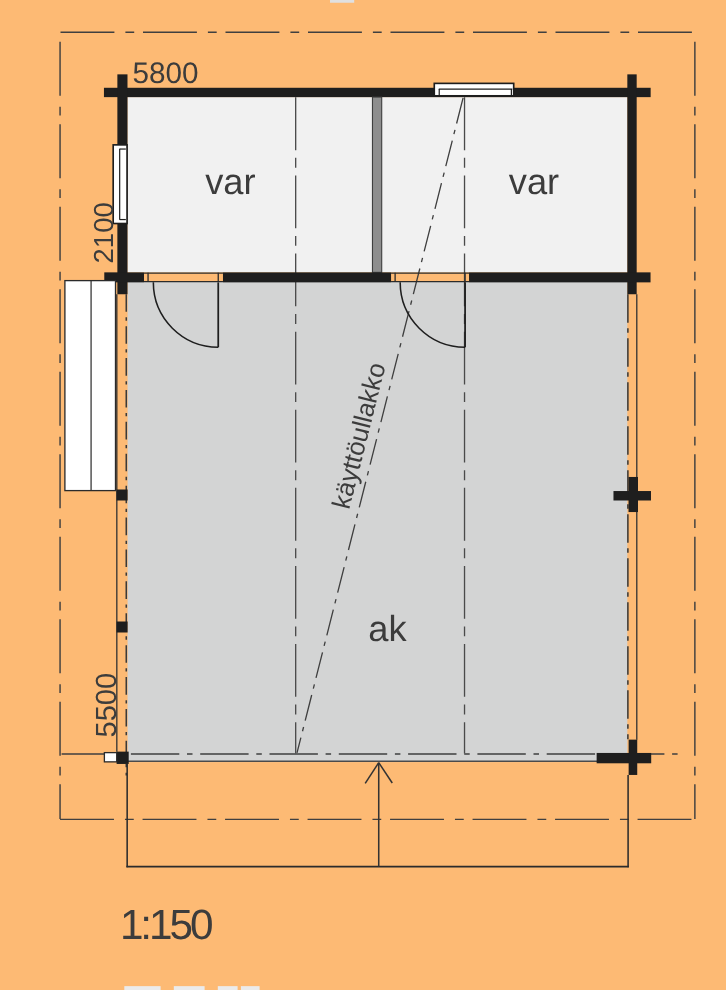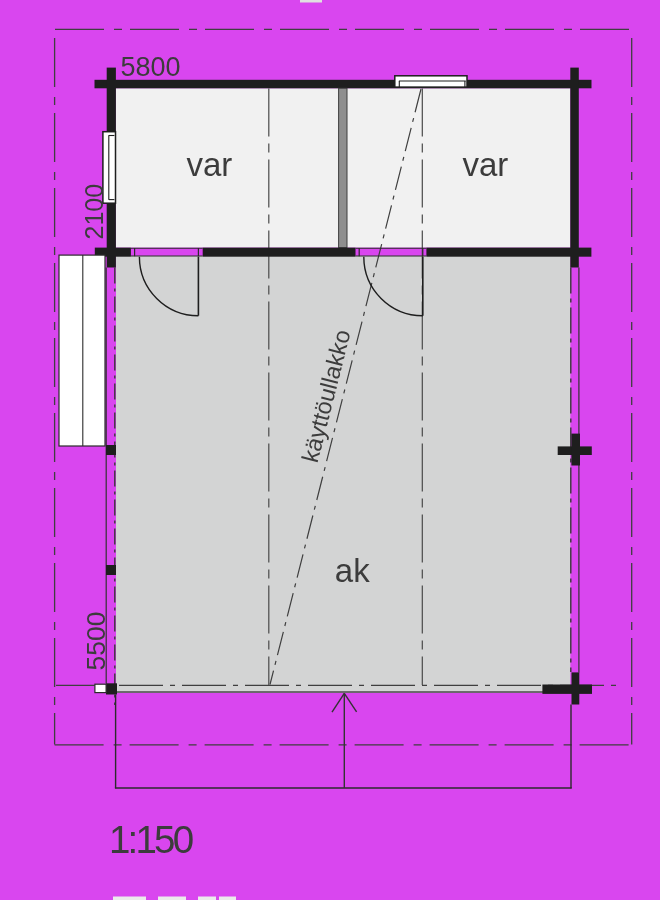--- a/index.html
+++ b/index.html
@@ -1,16 +1,16 @@
 <!DOCTYPE html>
 <html><head>
 <meta charset="utf-8">
 <style>
   html,body{margin:0;padding:0;background:#ffffff;}
-  .page{position:relative;width:660px;height:900px;background:#d946ef;overflow:hidden;
+  .page{position:relative;width:660px;height:900px;background:#fdba74;overflow:hidden;
         font-family:"Liberation Sans", sans-serif;}
   svg{position:absolute;left:0;top:0;}
   text{font-family:"Liberation Sans", sans-serif;fill:#3c3c3c;}
 </style>
 </head>
 <body>
 <div class="page">
 <svg width="660" height="900" viewBox="0 0 660 900">
 
   <line x1="55" y1="29.3" x2="632" y2="29.3" stroke="#3f3f3f" stroke-width="1.3" stroke-dasharray="49 10 8 8"></line>

